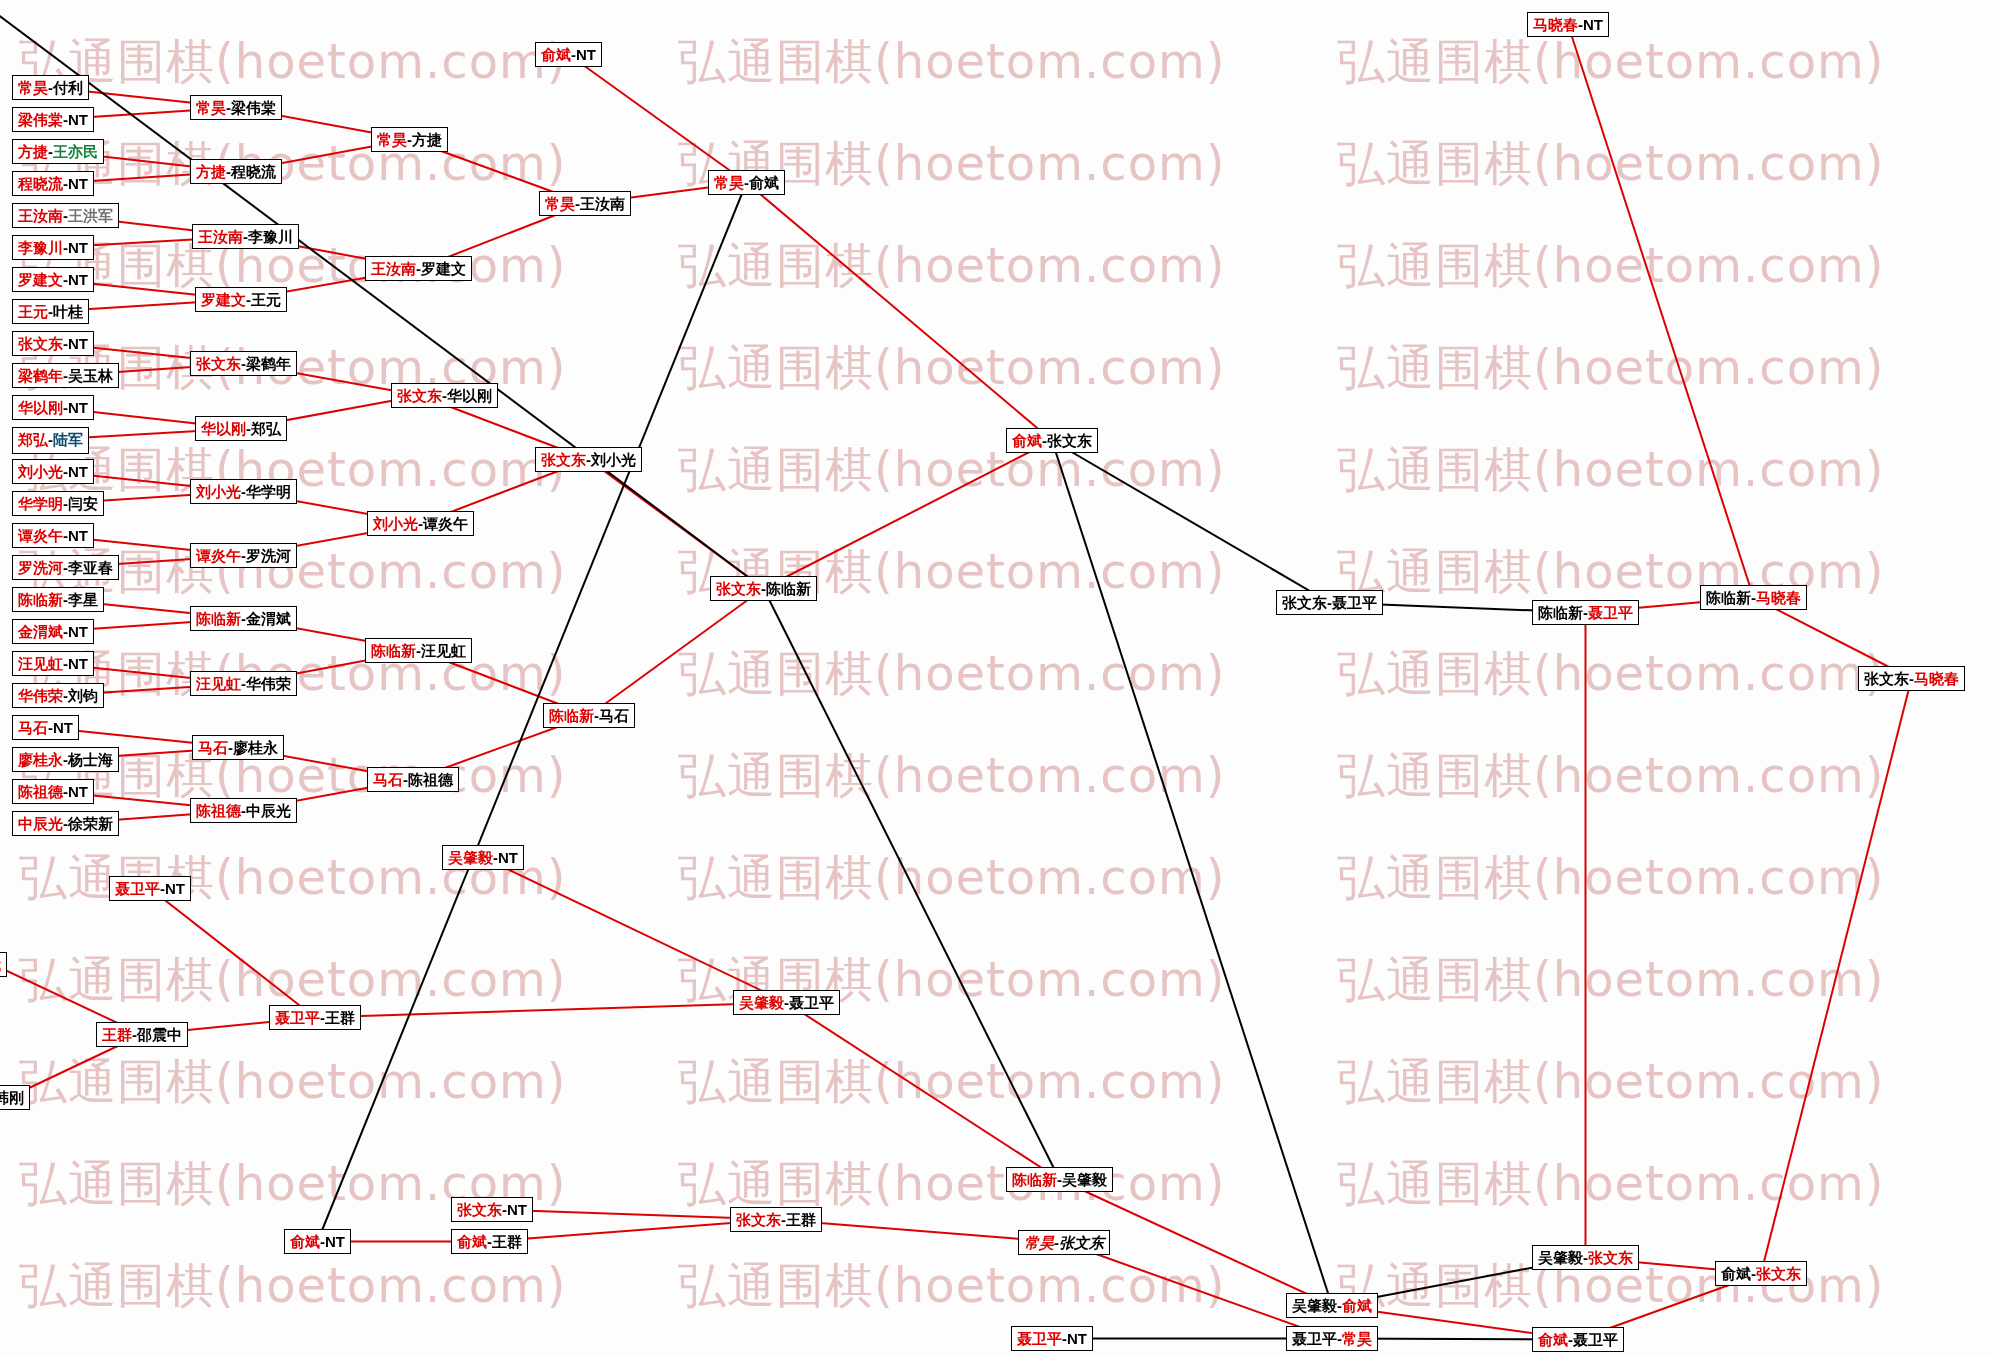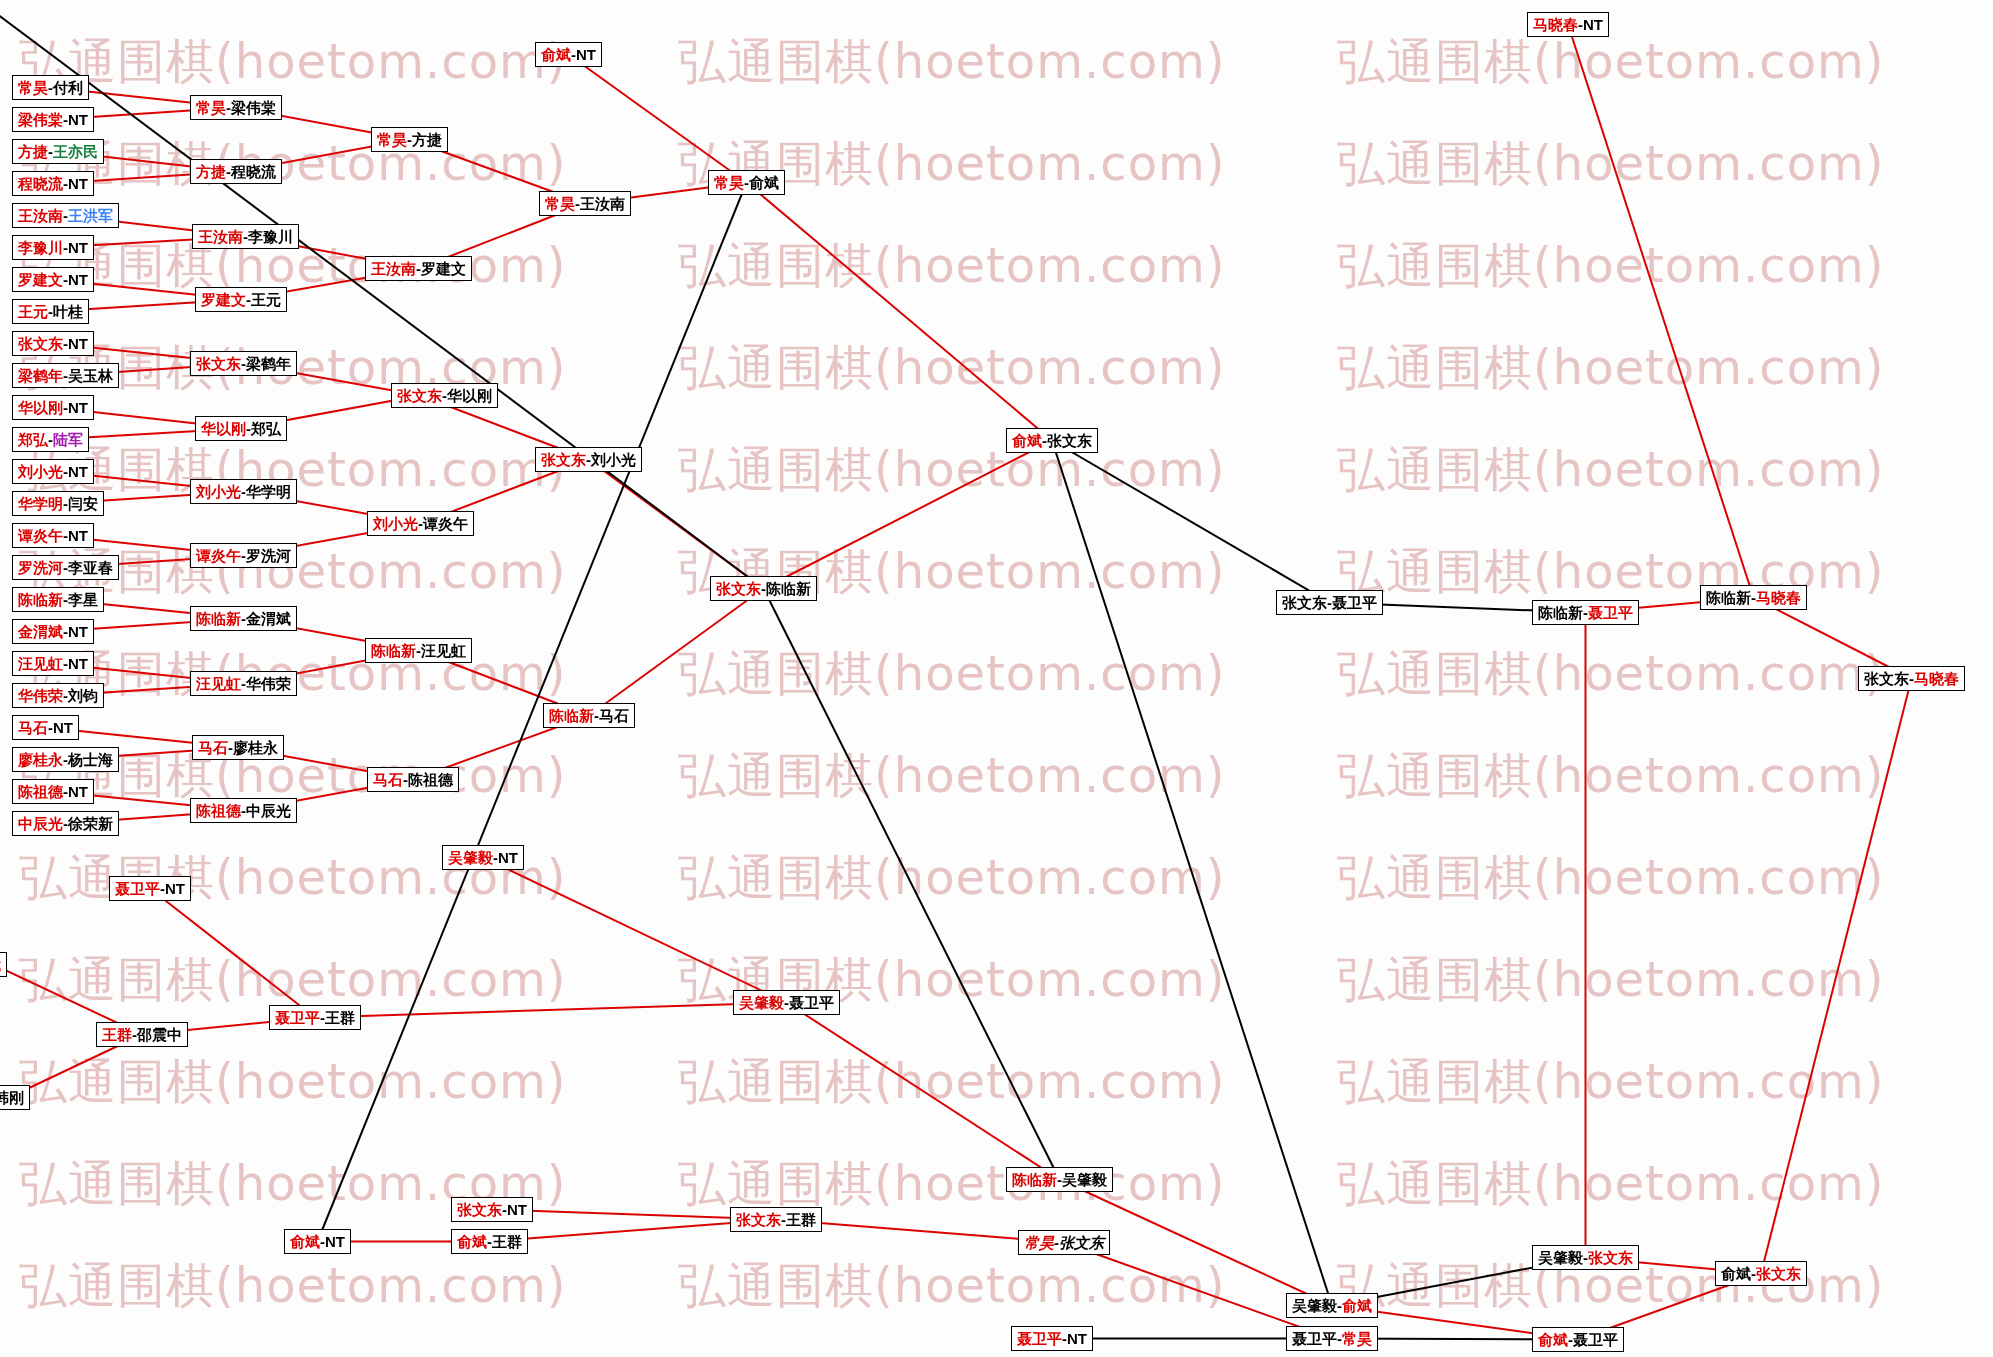--- a/index.html
+++ b/index.html
@@ -148,28 +148,28 @@
       <line x1="1329.5" y1="602.5" x2="1585.5" y2="612.5" stroke="#000000" stroke-width="2"></line>
       <line x1="1052" y1="1338.5" x2="1332" y2="1338.5" stroke="#000000" stroke-width="2"></line>
       <line x1="1332" y1="1338.5" x2="1578" y2="1339.5" stroke="#000000" stroke-width="2"></line>
       <line x1="1332" y1="1305.5" x2="1585.5" y2="1257.5" stroke="#000000" stroke-width="2"></line>
     </svg>
   <div id="nodes-layer">
       <div class="node" style="left: 12px; top: 75px;"><span style="color: rgb(221, 0, 0);">常昊</span><span style="color: rgb(0, 0, 0);">-</span><span style="color: rgb(0, 0, 0);">付利</span></div>
       <div class="node" style="left: 12px; top: 107px;"><span style="color: rgb(221, 0, 0);">梁伟棠</span><span style="color: rgb(0, 0, 0);">-</span><span style="color: rgb(0, 0, 0);">NT</span></div>
       <div class="node" style="left: 12px; top: 139px;"><span style="color: rgb(221, 0, 0);">方捷</span><span style="color: rgb(0, 0, 0);">-</span><span style="color: #15803d;">王亦民</span></div>
       <div class="node" style="left: 12px; top: 171px;"><span style="color: rgb(221, 0, 0);">程晓流</span><span style="color: rgb(0, 0, 0);">-</span><span style="color: rgb(0, 0, 0);">NT</span></div>
-      <div class="node" style="left: 12px; top: 203px;"><span style="color: rgb(221, 0, 0);">王汝南</span><span style="color: rgb(0, 0, 0);">-</span><span style="color: #3b82f6;">王洪军</span></div>
+      <div class="node" style="left: 12px; top: 203px;"><span style="color: rgb(221, 0, 0);">王汝南</span><span style="color: rgb(0, 0, 0);">-</span><span style="color: #737373;">王洪军</span></div>
       <div class="node" style="left: 12px; top: 235px;"><span style="color: rgb(221, 0, 0);">李豫川</span><span style="color: rgb(0, 0, 0);">-</span><span style="color: rgb(0, 0, 0);">NT</span></div>
       <div class="node" style="left: 12px; top: 267px;"><span style="color: rgb(221, 0, 0);">罗建文</span><span style="color: rgb(0, 0, 0);">-</span><span style="color: rgb(0, 0, 0);">NT</span></div>
       <div class="node" style="left: 12px; top: 299px;"><span style="color: rgb(221, 0, 0);">王元</span><span style="color: rgb(0, 0, 0);">-</span><span style="color: rgb(0, 0, 0);">叶桂</span></div>
       <div class="node" style="left: 12px; top: 331px;"><span style="color: rgb(221, 0, 0);">张文东</span><span style="color: rgb(0, 0, 0);">-</span><span style="color: rgb(0, 0, 0);">NT</span></div>
       <div class="node" style="left: 12px; top: 363px;"><span style="color: rgb(221, 0, 0);">梁鹤年</span><span style="color: rgb(0, 0, 0);">-</span><span style="color: rgb(0, 0, 0);">吴玉林</span></div>
       <div class="node" style="left: 12px; top: 395px;"><span style="color: rgb(221, 0, 0);">华以刚</span><span style="color: rgb(0, 0, 0);">-</span><span style="color: rgb(0, 0, 0);">NT</span></div>
-      <div class="node" style="left: 12px; top: 427px;"><span style="color: rgb(221, 0, 0);">郑弘</span><span style="color: rgb(0, 0, 0);">-</span><span style="color: #a21caf;">陆军</span></div>
+      <div class="node" style="left: 12px; top: 427px;"><span style="color: rgb(221, 0, 0);">郑弘</span><span style="color: rgb(0, 0, 0);">-</span><span style="color: #0c4a6e; font-family: Liberation Mono, monospace;">陆军</span></div>
       <div class="node" style="left: 12px; top: 459px;"><span style="color: rgb(221, 0, 0);">刘小光</span><span style="color: rgb(0, 0, 0);">-</span><span style="color: rgb(0, 0, 0);">NT</span></div>
       <div class="node" style="left: 12px; top: 491px;"><span style="color: rgb(221, 0, 0);">华学明</span><span style="color: rgb(0, 0, 0);">-</span><span style="color: rgb(0, 0, 0);">闫安</span></div>
       <div class="node" style="left: 12px; top: 523px;"><span style="color: rgb(221, 0, 0);">谭炎午</span><span style="color: rgb(0, 0, 0);">-</span><span style="color: rgb(0, 0, 0);">NT</span></div>
       <div class="node" style="left: 12px; top: 555px;"><span style="color: rgb(221, 0, 0);">罗洗河</span><span style="color: rgb(0, 0, 0);">-</span><span style="color: rgb(0, 0, 0);">李亚春</span></div>
       <div class="node" style="left: 12px; top: 587px;"><span style="color: rgb(221, 0, 0);">陈临新</span><span style="color: rgb(0, 0, 0);">-</span><span style="color: rgb(0, 0, 0);">李星</span></div>
       <div class="node" style="left: 12px; top: 619px;"><span style="color: rgb(221, 0, 0);">金渭斌</span><span style="color: rgb(0, 0, 0);">-</span><span style="color: rgb(0, 0, 0);">NT</span></div>
       <div class="node" style="left: 12px; top: 651px;"><span style="color: rgb(221, 0, 0);">汪见虹</span><span style="color: rgb(0, 0, 0);">-</span><span style="color: rgb(0, 0, 0);">NT</span></div>
       <div class="node" style="left: 12px; top: 683px;"><span style="color: rgb(221, 0, 0);">华伟荣</span><span style="color: rgb(0, 0, 0);">-</span><span style="color: rgb(0, 0, 0);">刘钧</span></div>
       <div class="node" style="left: 12px; top: 715px;"><span style="color: rgb(221, 0, 0);">马石</span><span style="color: rgb(0, 0, 0);">-</span><span style="color: rgb(0, 0, 0);">NT</span></div>
       <div class="node" style="left: 12px; top: 747px;"><span style="color: rgb(221, 0, 0);">廖桂永</span><span style="color: rgb(0, 0, 0);">-</span><span style="color: rgb(0, 0, 0);">杨士海</span></div>

